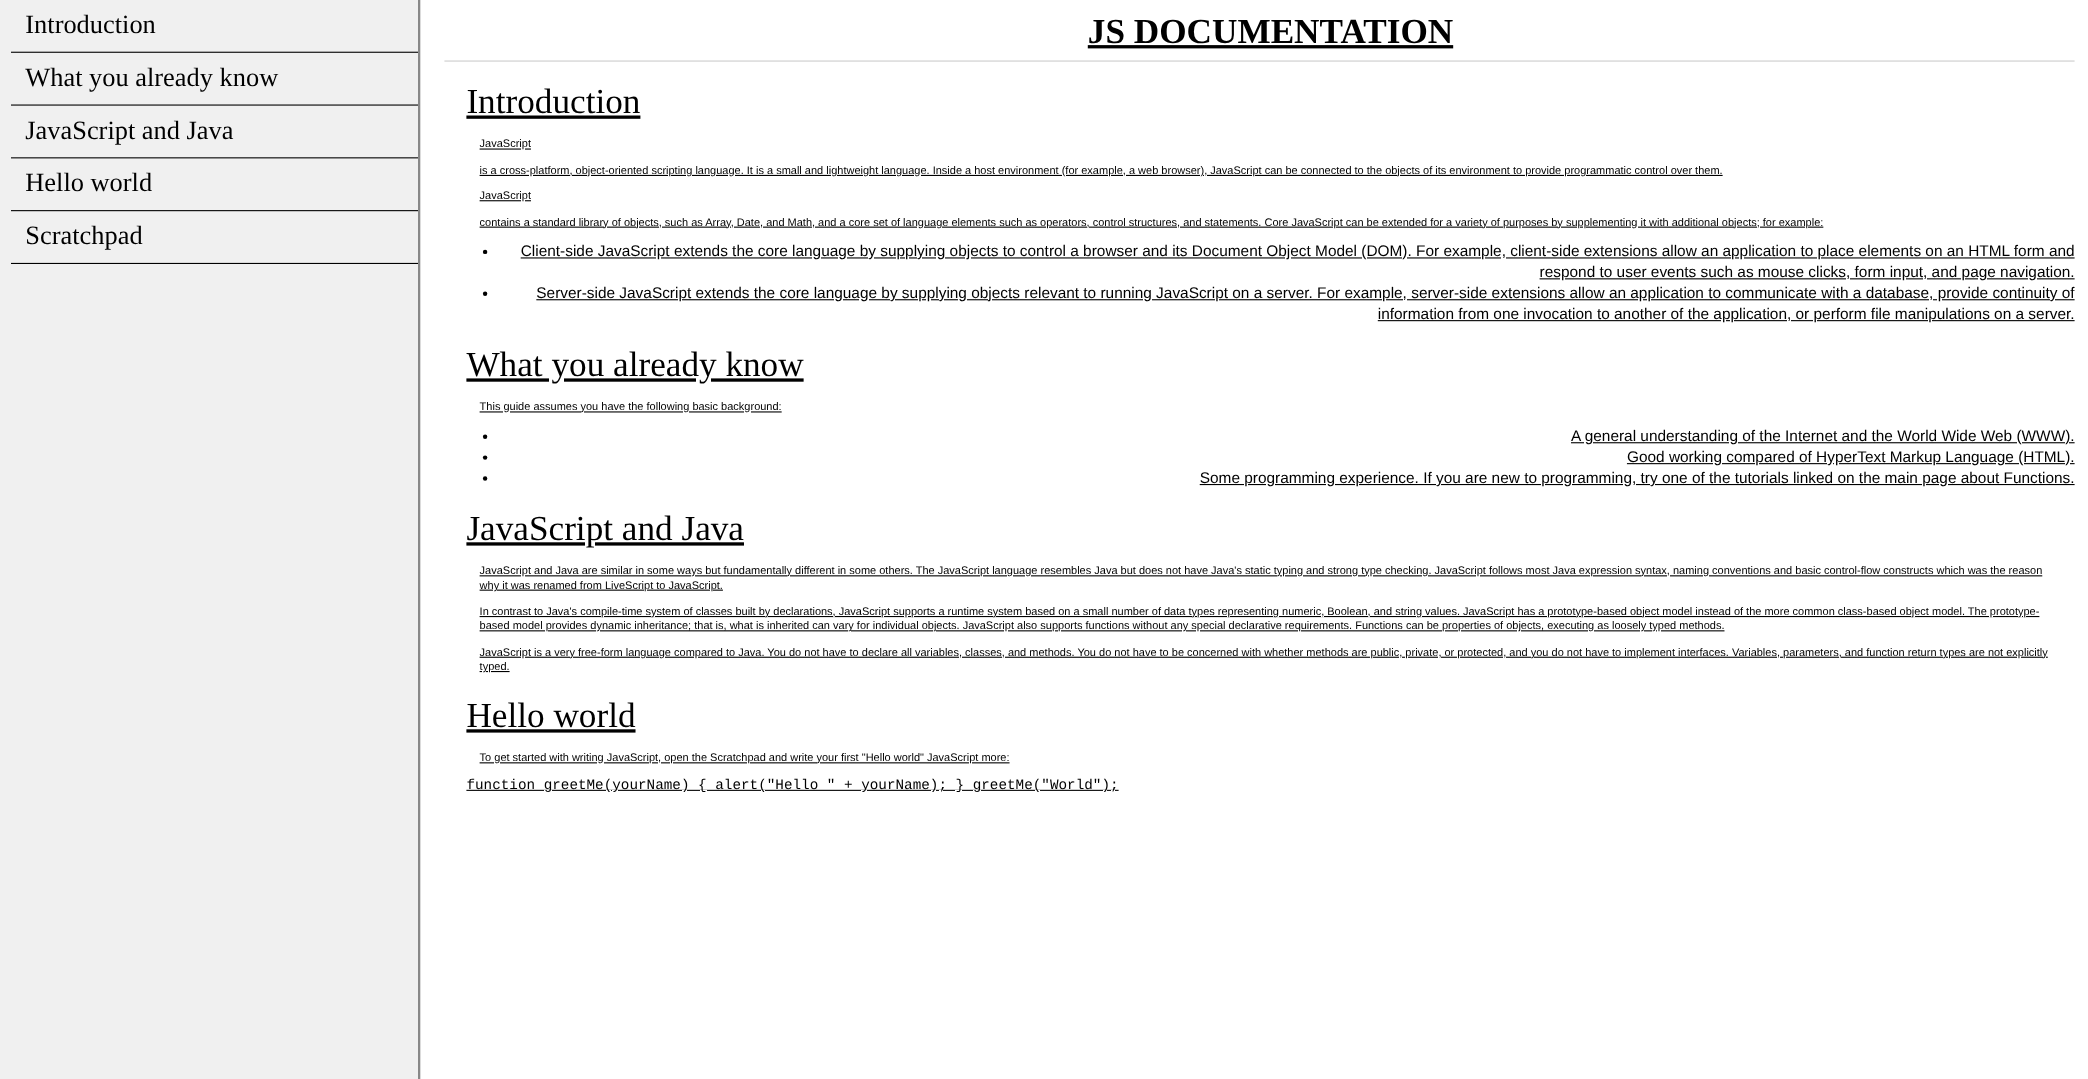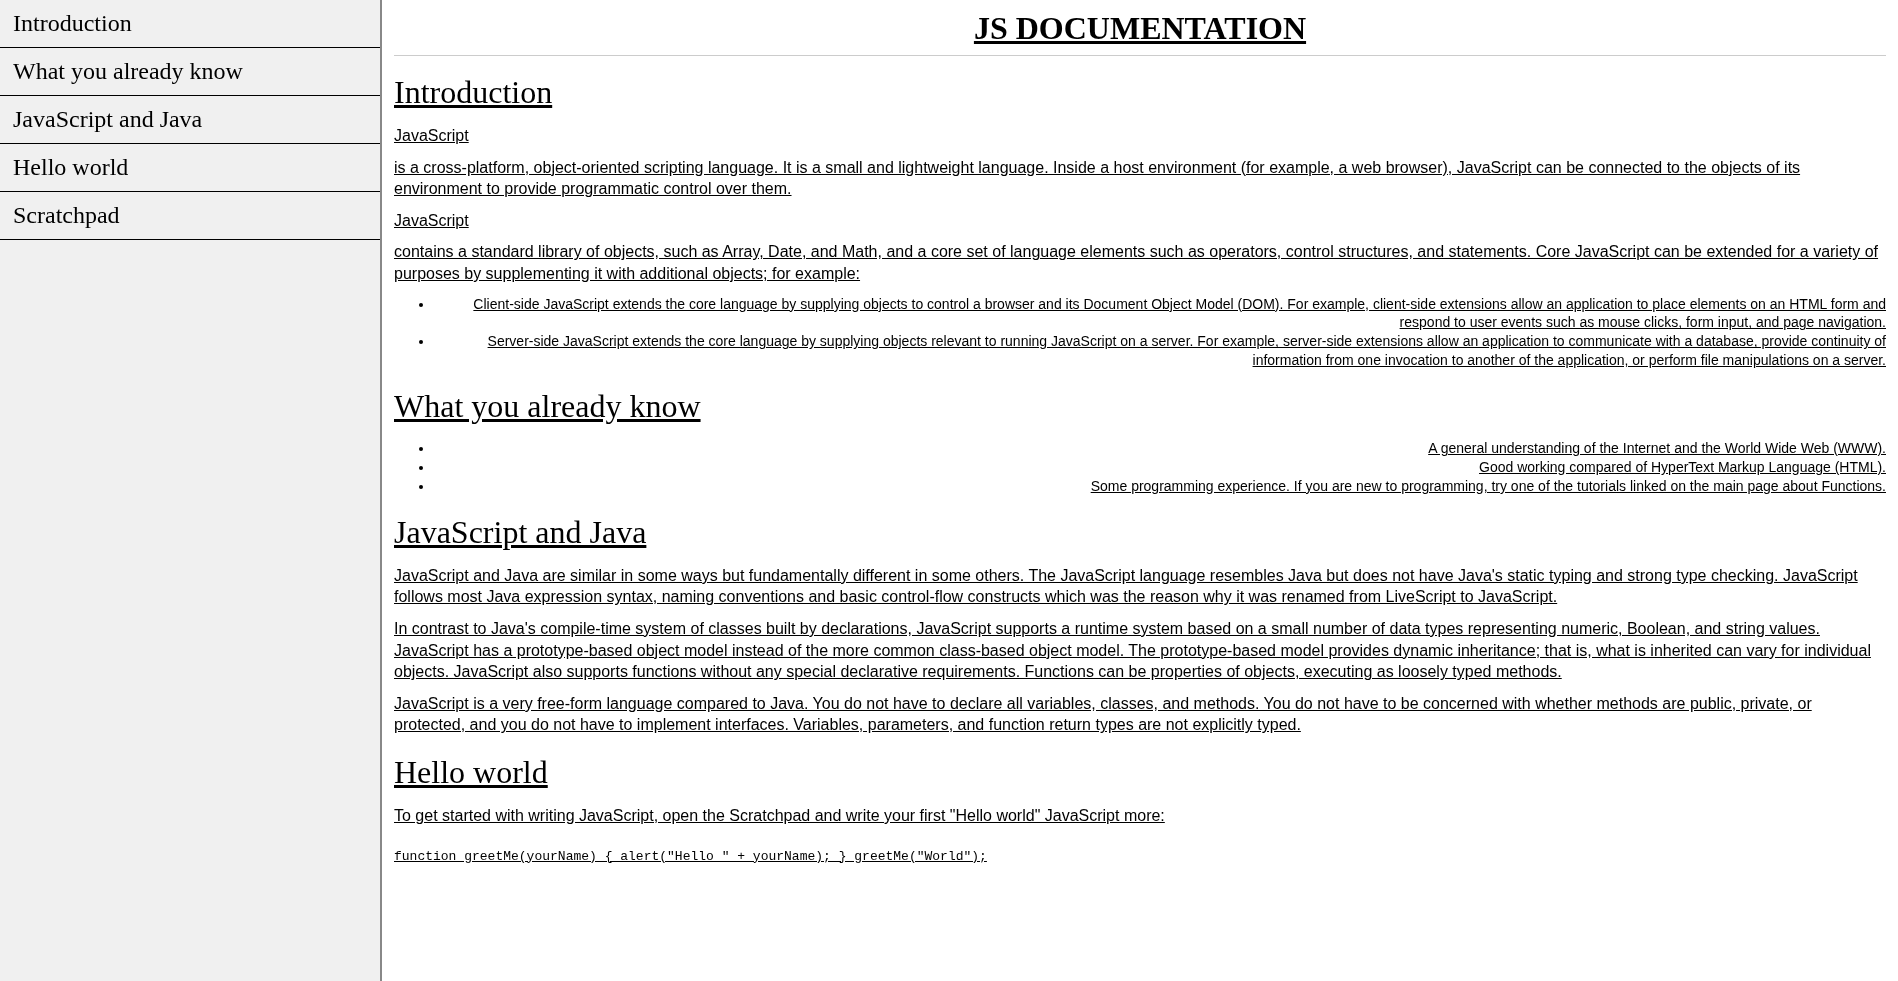--- a/index.html
+++ b/index.html
@@ -1,15 +1,15 @@
 <!DOCTYPE html>
 <html><head>
   <meta charset="utf-8">
   <style>
-    * { box-sizing: border-box; }
+    * { box-sizing: border-box; padding-left: 10px; }
     body {
       margin: 0;
       padding: 0;
       font-family: Georgia, 'Times New Roman', serif;
       display: flex;
       min-height: 100vh;
     }
     nav {
       width: 382px;
       min-width: 382px;
@@ -47,39 +47,39 @@
       border-top: 1px solid #ccc;
       margin: 0 0 10px 0;
     }
     section h2 {
       font-size: 32px;
       font-weight: normal;
       margin: 18px 0 14px 0;
       font-family: Georgia, serif;
     }
     section p {
-      font-size: 16px;
+      font-size: 10px;
       font-family: Arial, Helvetica, sans-serif;
-      margin: 10px 0;
+      margin: 10px 12px;
       line-height: 1.35;
     }
     section ul {
       font-size: 14px;
       font-family: Arial, Helvetica, sans-serif;
       margin: 10px 0;
       padding-left: 40px;
       line-height: 1.35;
       text-align: right;
     }
     section ul li { margin: 0; }
     code {
       font-family: 'Courier New', monospace;
       font-size: 13px;
       display: block;
-      margin: 22px 0;
+      margin: 10px 0;
     }
   </style>
 </head>
 <body>
 
 <nav>
   <a>Introduction</a>
   <a>What you already know</a>
   <a>JavaScript and Java</a>
   <a>Hello world</a>
@@ -99,20 +99,21 @@
     <p>JavaScript</p>
     <p>contains a standard library of objects, such as Array, Date, and Math, and a core set of language elements such as operators, control structures, and statements. Core JavaScript can be extended for a variety of purposes by supplementing it with additional objects; for example:</p>
     <ul>
       <li>Client-side JavaScript extends the core language by supplying objects to control a browser and its Document Object Model (DOM). For example, client-side extensions allow an application to place elements on an HTML form and respond to user events such as mouse clicks, form input, and page navigation.</li>
       <li>Server-side JavaScript extends the core language by supplying objects relevant to running JavaScript on a server. For example, server-side extensions allow an application to communicate with a database, provide continuity of information from one invocation to another of the application, or perform file manipulations on a server.</li>
     </ul>
   </section>
 
   <section>
     <h2>What you already know</h2>
+    <p>This guide assumes you have the following basic background:</p>
     <ul>
       <li>A general understanding of the Internet and the World Wide Web (WWW).</li>
       <li>Good working compared of HyperText Markup Language (HTML).</li>
       <li>Some programming experience. If you are new to programming, try one of the tutorials linked on the main page about Functions.</li>
     </ul>
   </section>
 
   <section>
     <h2>JavaScript and Java</h2>
     <p>JavaScript and Java are similar in some ways but fundamentally different in some others. The JavaScript language resembles Java but does not have Java's static typing and strong type checking. JavaScript follows most Java expression syntax, naming conventions and basic control-flow constructs which was the reason why it was renamed from LiveScript to JavaScript.</p>

